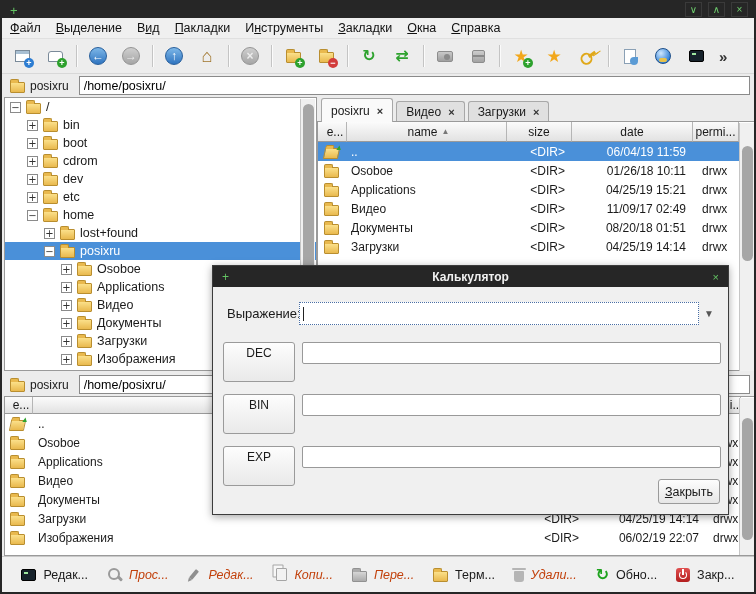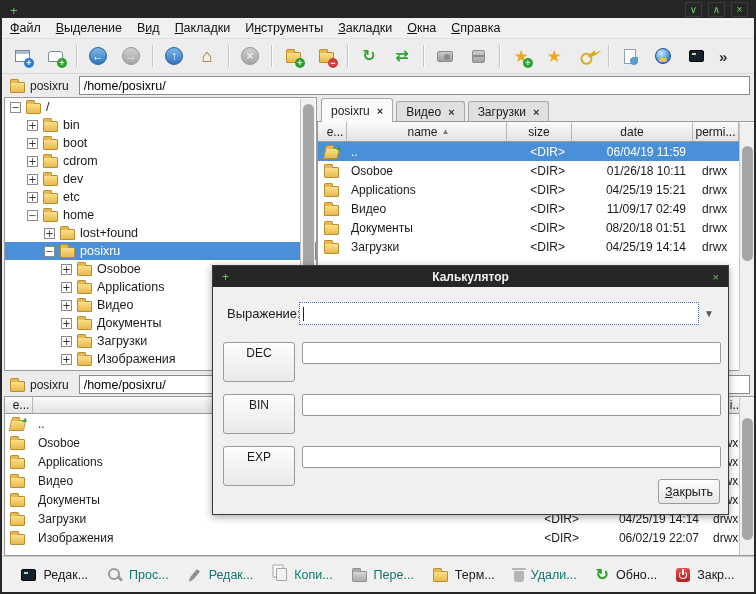--- a/index.html
+++ b/index.html
@@ -120,21 +120,21 @@
   .bc-size{width:70px; text-align:right; padding-right:6px;}
   .bc-date{width:120px; text-align:right; padding-right:6px;}
   .bc-perm{width:36px; padding-left:8px;}
   .bottom-panel .ghead { height:17px; }
   .bottom-panel .vscroll { top:1px; right:1px; height:157px; }
 
   
   .commandbar { position:absolute; left:0; top:556px; width:752px; height:36px; background:#f0f0f0;
                 border-top:1px solid #c9c9c9; display:flex; align-items:center; justify-content:space-around; padding:0 10px; }
   .cbtn { display:flex; align-items:center; gap:7px; font-size:12.5px; color:#1a1a1a; }
-  .cbtn.disabled { color:#0f766e; }
+  .cbtn.disabled { color:#c2410c;font-style:italic; }
   .ic-mag { width:15px; height:15px; position:relative; }
   .ic-mag::before { content:""; position:absolute; left:1px; top:1px; width:8px; height:8px; border:2px solid #9a9a9a; border-radius:50%; }
   .ic-mag::after { content:""; position:absolute; left:10px; top:10px; width:6px; height:2.5px; background:#9a9a9a; transform:rotate(45deg); border-radius:1px; }
   .ic-pencil { position:relative; width:4px; height:11px; background:#8f8f8f; transform:rotate(40deg); border-radius:1px; margin:0 5px; }
   .ic-pencil::after { content:""; position:absolute; top:11px; left:0; border-left:2px solid transparent; border-right:2px solid transparent; border-top:4px solid #8f8f8f; }
   .ic-copy { width:11px; height:13px; border:1.5px solid #a5a5a5; background:#f2f2f2; margin-left:4px;
              box-shadow:-3.5px -3.5px 0 -1px #f7f7f7, -3.5px -3.5px 0 0 #a5a5a5; border-radius:1px; }
   .ic-trash { width:10px; height:11px; background:#b5b5b5; border-radius:1px 1px 3px 3px; margin-top:3px; position:relative; }
   .ic-trash::before { content:""; position:absolute; top:-3px; left:-2px; width:14px; height:2px; background:#b5b5b5; border-radius:1px; }
   .ic-refresh { color:#1fa31f; font-size:16px; font-weight:bold; line-height:1; }

